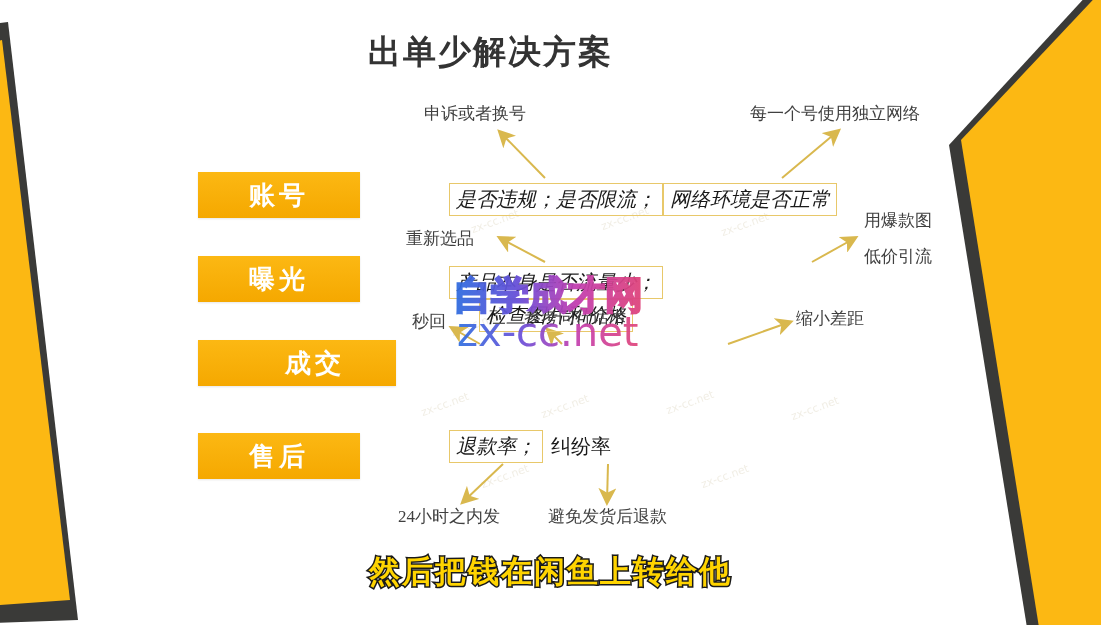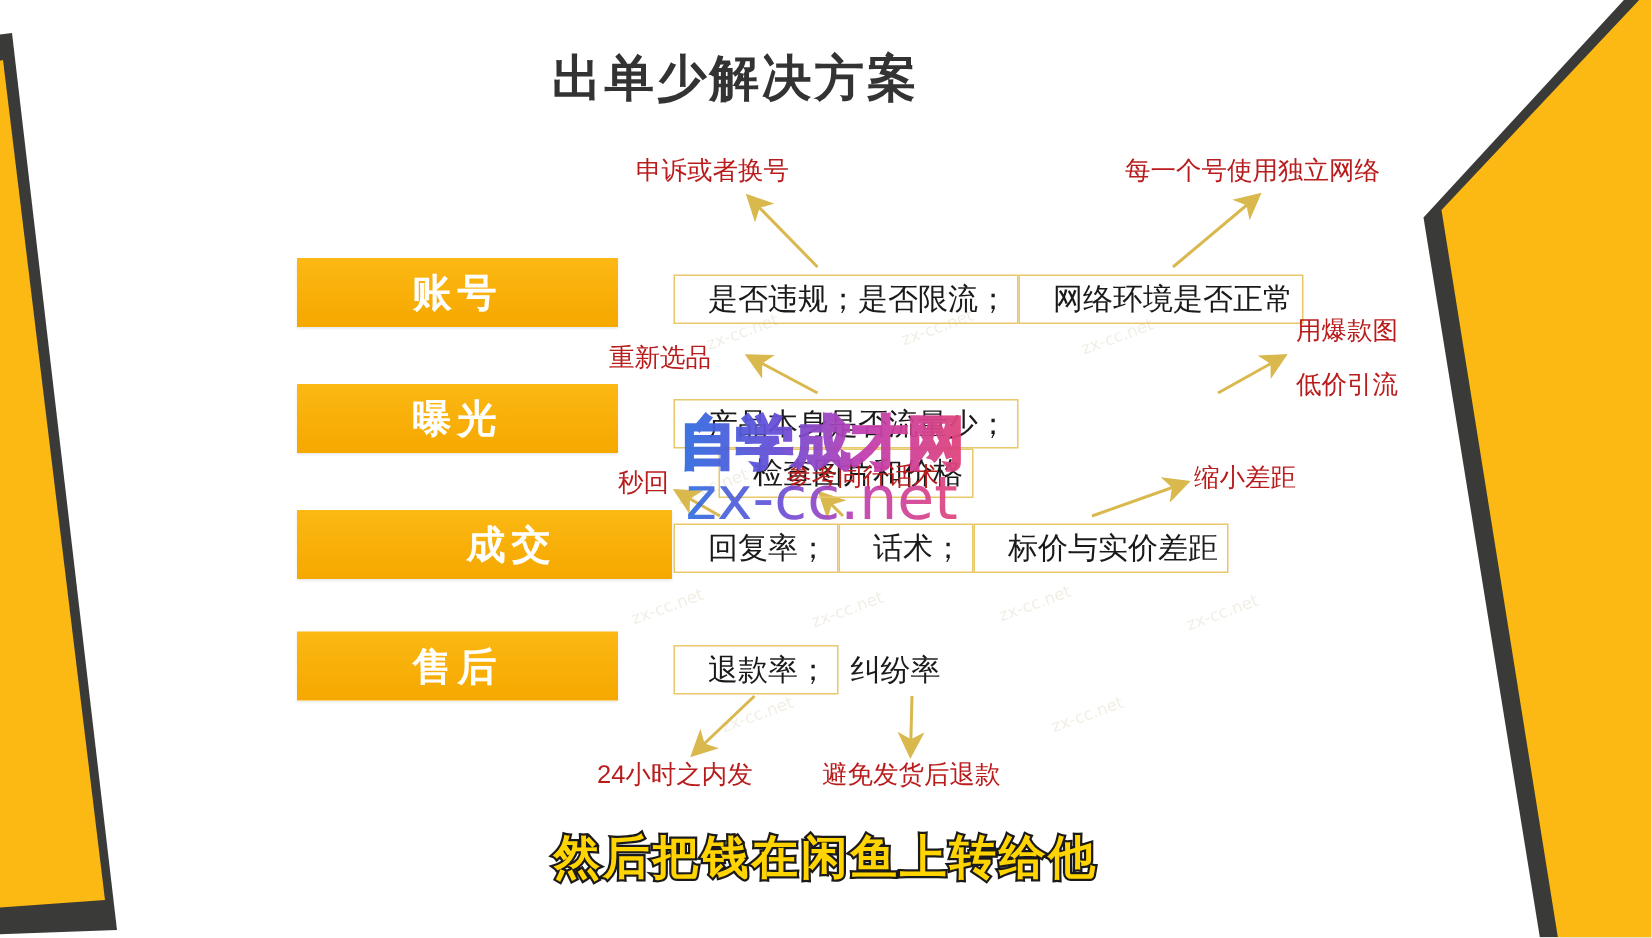--- a/index.html
+++ b/index.html
@@ -40,37 +40,37 @@
     font-weight: bold;
     color: #333333;
     letter-spacing: 2px;
     font-family: "DejaVu Sans", "Liberation Sans", sans-serif;
   }
 
   
   .chip {
     position: absolute;
     left: 198px;
-    width: 214px;
+    width: 162px;
     height: 46px;
     background: linear-gradient(180deg,#fcb813 0%,#f5a800 100%);
     box-shadow: 0 1px 2px rgba(0,0,0,0.10);
     color: #ffffff;
     font-size: 26px;
     font-weight: bold;
     letter-spacing: 4px;
     display: flex;
     align-items: center;
     justify-content: center;
     font-family: "DejaVu Sans", "Liberation Sans", sans-serif;
   }
   .chip-1 { top: 172px; }
   .chip-2 { top: 256px; }
   .chip-3 { top: 340px; padding-left: 36px; }
-  .chip-4 { top: 421px; }
+  .chip-4 { top: 433px; }
 
   
   .row {
     position: absolute;
     display: flex;
     align-items: center;
     height: 34px;
   }
   .row-1 { left: 449px; top: 182px; }
   .row-2 { left: 449px; top: 266px; flex-direction: column; }
@@ -79,35 +79,36 @@
 
   .boxed, .plain {
     font-size: 20px;
     color: #1a1a1a;
     white-space: nowrap;
     line-height: 1;
     font-family: "DejaVu Sans", "Liberation Sans", sans-serif;
   }
   .boxed {
     border: 1.6px solid #e8c86a;
-    padding: 5px 6px 6px 22px;
+    padding: 5px 6px 6px 6px;
     background: transparent;
+    font-style: italic;
   }
   .plain {
     padding: 5px 6px 6px 8px;
   }
 
   
   .note {
     position: absolute;
     font-size: 17px;
-    color: #b91c1c;
+    color: #404040;
     white-space: nowrap;
     line-height: 1.25;
-    font-family: Liberation Sans, sans-serif;
+    font-family: Liberation Serif, serif;
   }
 
   
   .arrows {
     position: absolute;
     left: 0; top: 0;
     width: 1101px;
     height: 625px;
     pointer-events: none;
   }
@@ -218,25 +219,20 @@
   <div class="row row-1">
     <span class="boxed">是否违规；是否限流；</span>
     <span class="boxed">网络环境是否正常</span>
   </div>
 
   <div class="row row-2">
     <span class="boxed">产品本身是否流量少；</span>
     <span class="boxed">检查图片和价格</span>
   </div>
 
-  <div class="row row-3">
-    <span class="boxed">回复率；</span>
-    <span class="boxed">话术；</span>
-    <span class="boxed">标价与实价差距</span>
-  </div>
 
   <div class="row row-4">
     <span class="boxed">退款率；</span>
     <span class="plain">纠纷率</span>
   </div>
 
   <div class="note" style="left:424px; top:103px;">申诉或者换号</div>
   <div class="note" style="left:750px; top:103px;">每一个号使用独立网络</div>
   <div class="note" style="left:406px; top:228px;">重新选品</div>
   <div class="note" style="left:864px; top:210px;">用爆款图</div>

